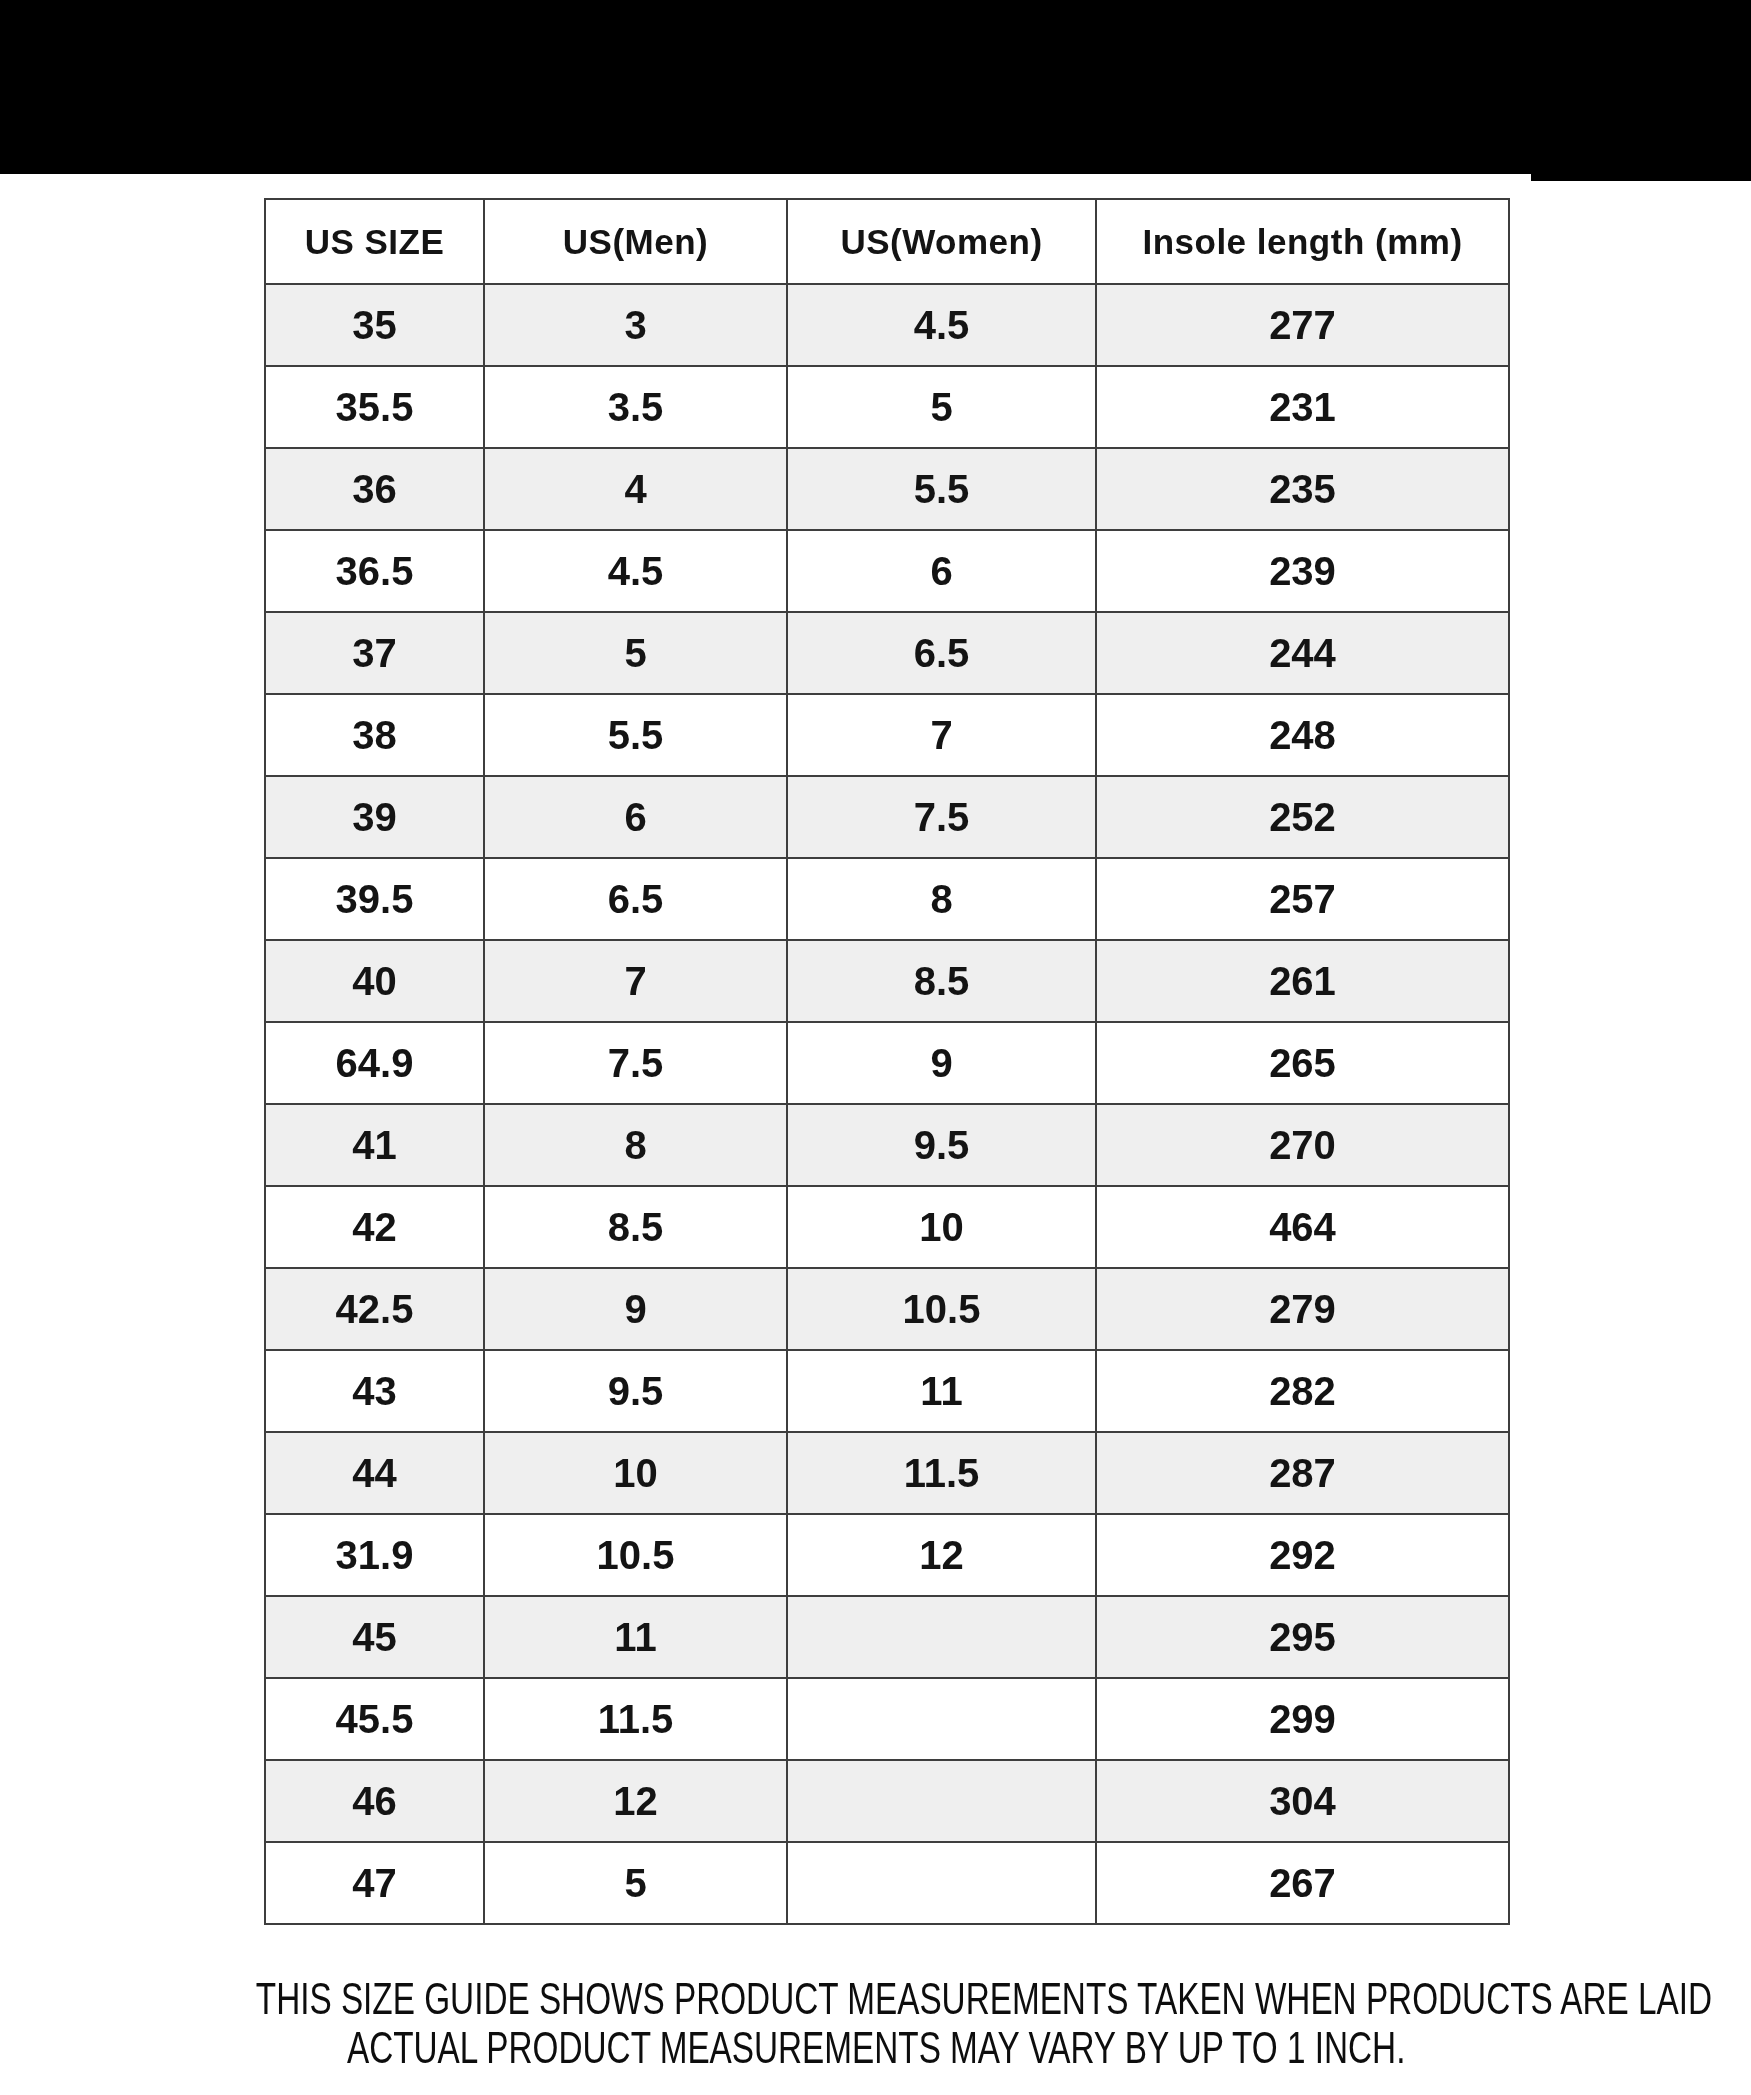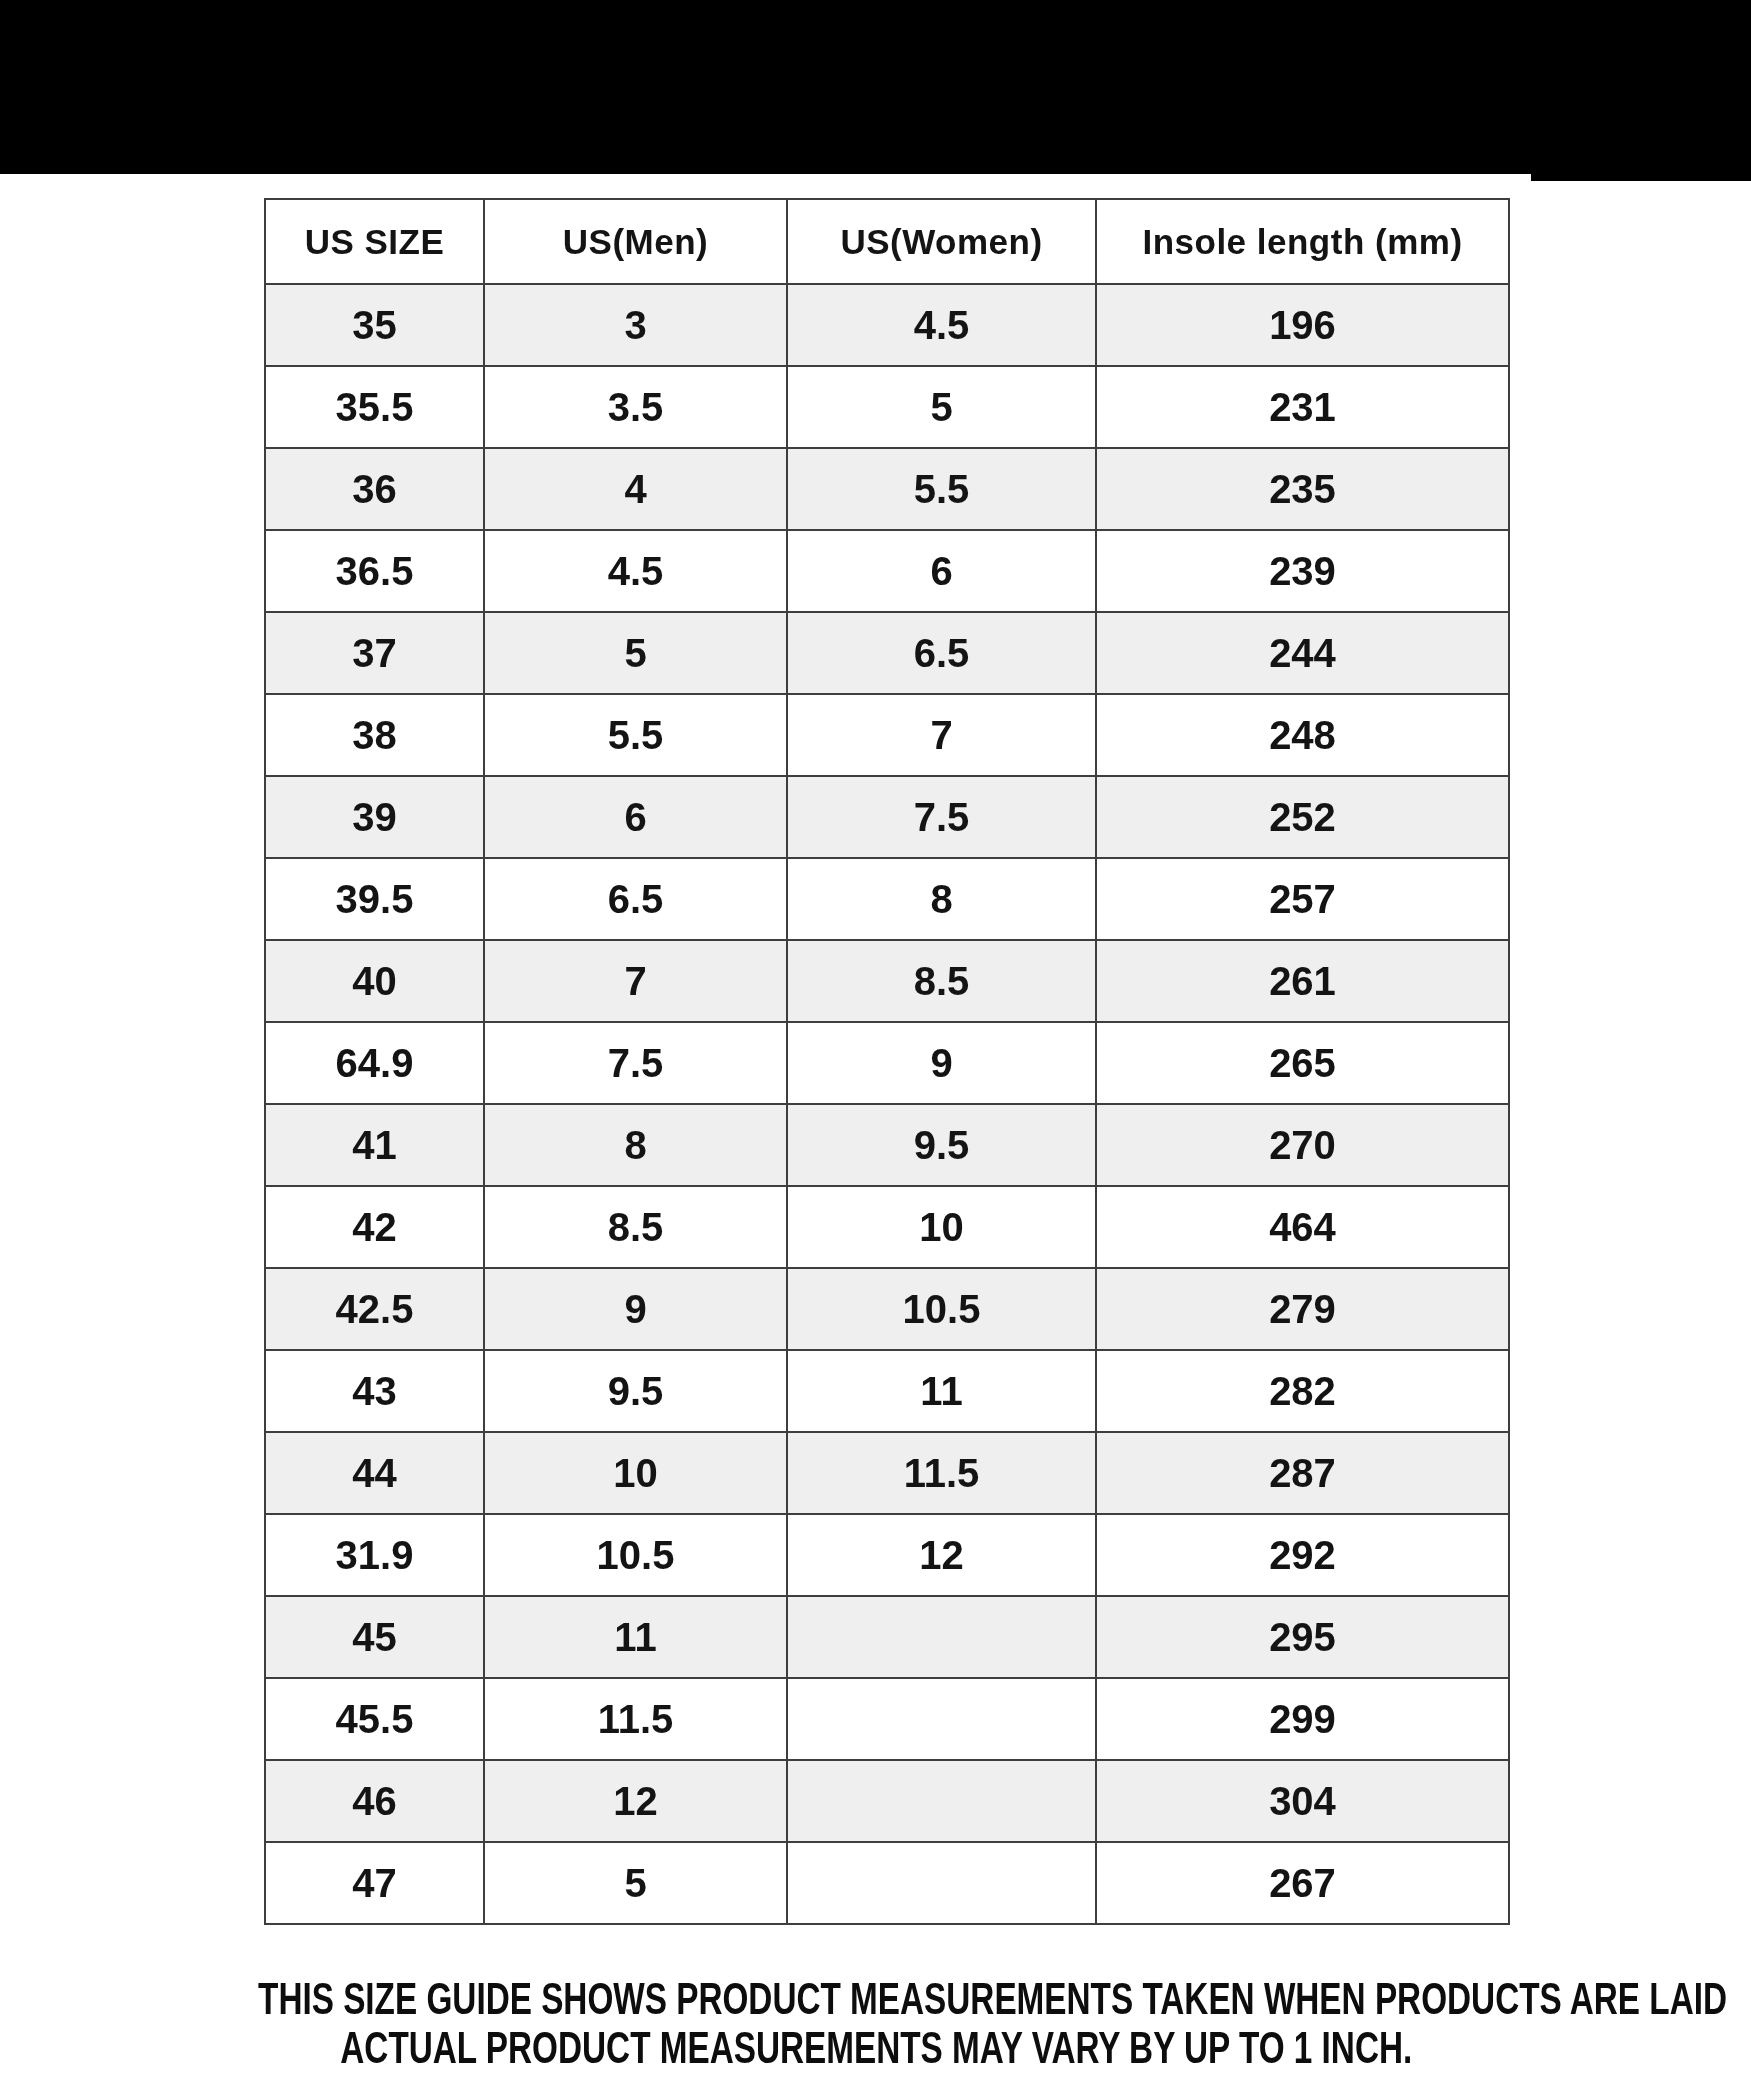--- a/index.html
+++ b/index.html
@@ -65,21 +65,21 @@
   .disclaimer {
     position: absolute;
     top: 1974px;
     left: 0;
     width: 1752px;
     text-align: center;
     color: #0d0d0d;
   }
   .disclaimer .line {
     display: block;
-    font-weight: bold;
+    font-weight: normal;
     font-size: 45px;
     line-height: 49px;
     white-space: nowrap;
   }
   .squeeze {
     display: inline-block;
     transform: scaleX(0.74);
     transform-origin: 50% 50%;
   }
 </style>
@@ -104,21 +104,21 @@
         <th>US(Men)</th>
         <th>US(Women)</th>
         <th>Insole length (mm)</th>
       </tr>
     </thead>
     <tbody>
         <tr>
           <td>35</td>
           <td>3</td>
           <td>4.5</td>
-          <td>196</td>
+          <td>277</td>
         </tr>
         <tr>
           <td>35.5</td>
           <td>3.5</td>
           <td>5</td>
           <td>231</td>
         </tr>
         <tr>
           <td>36</td>
           <td>4</td>

